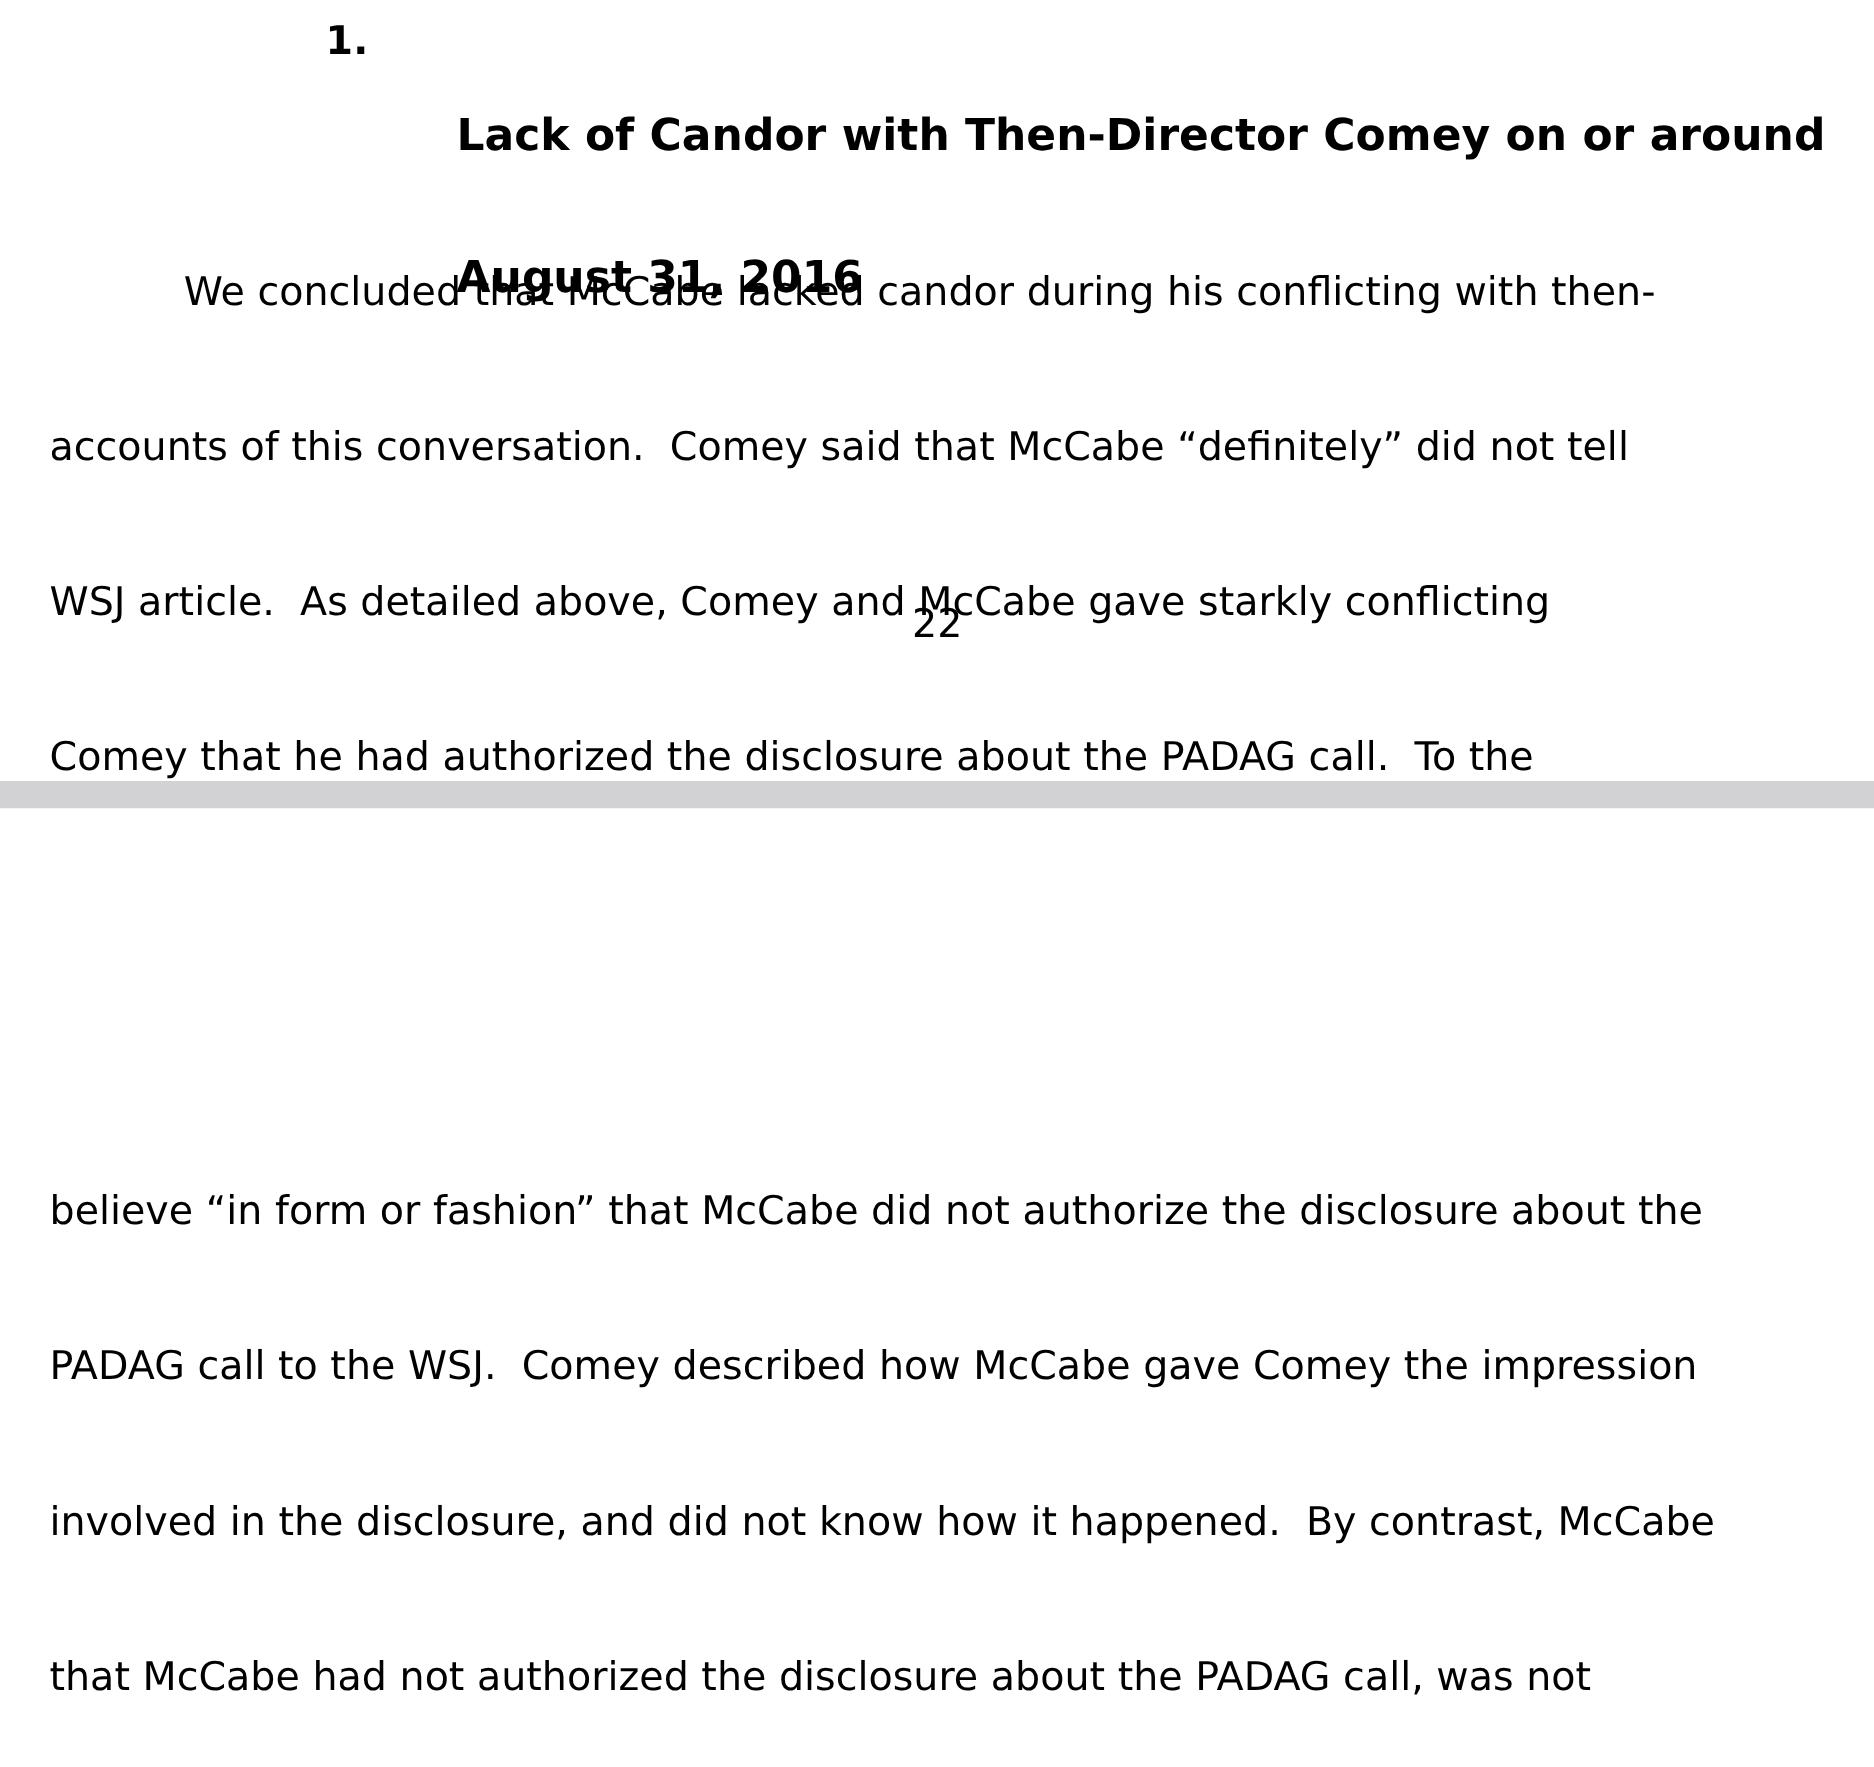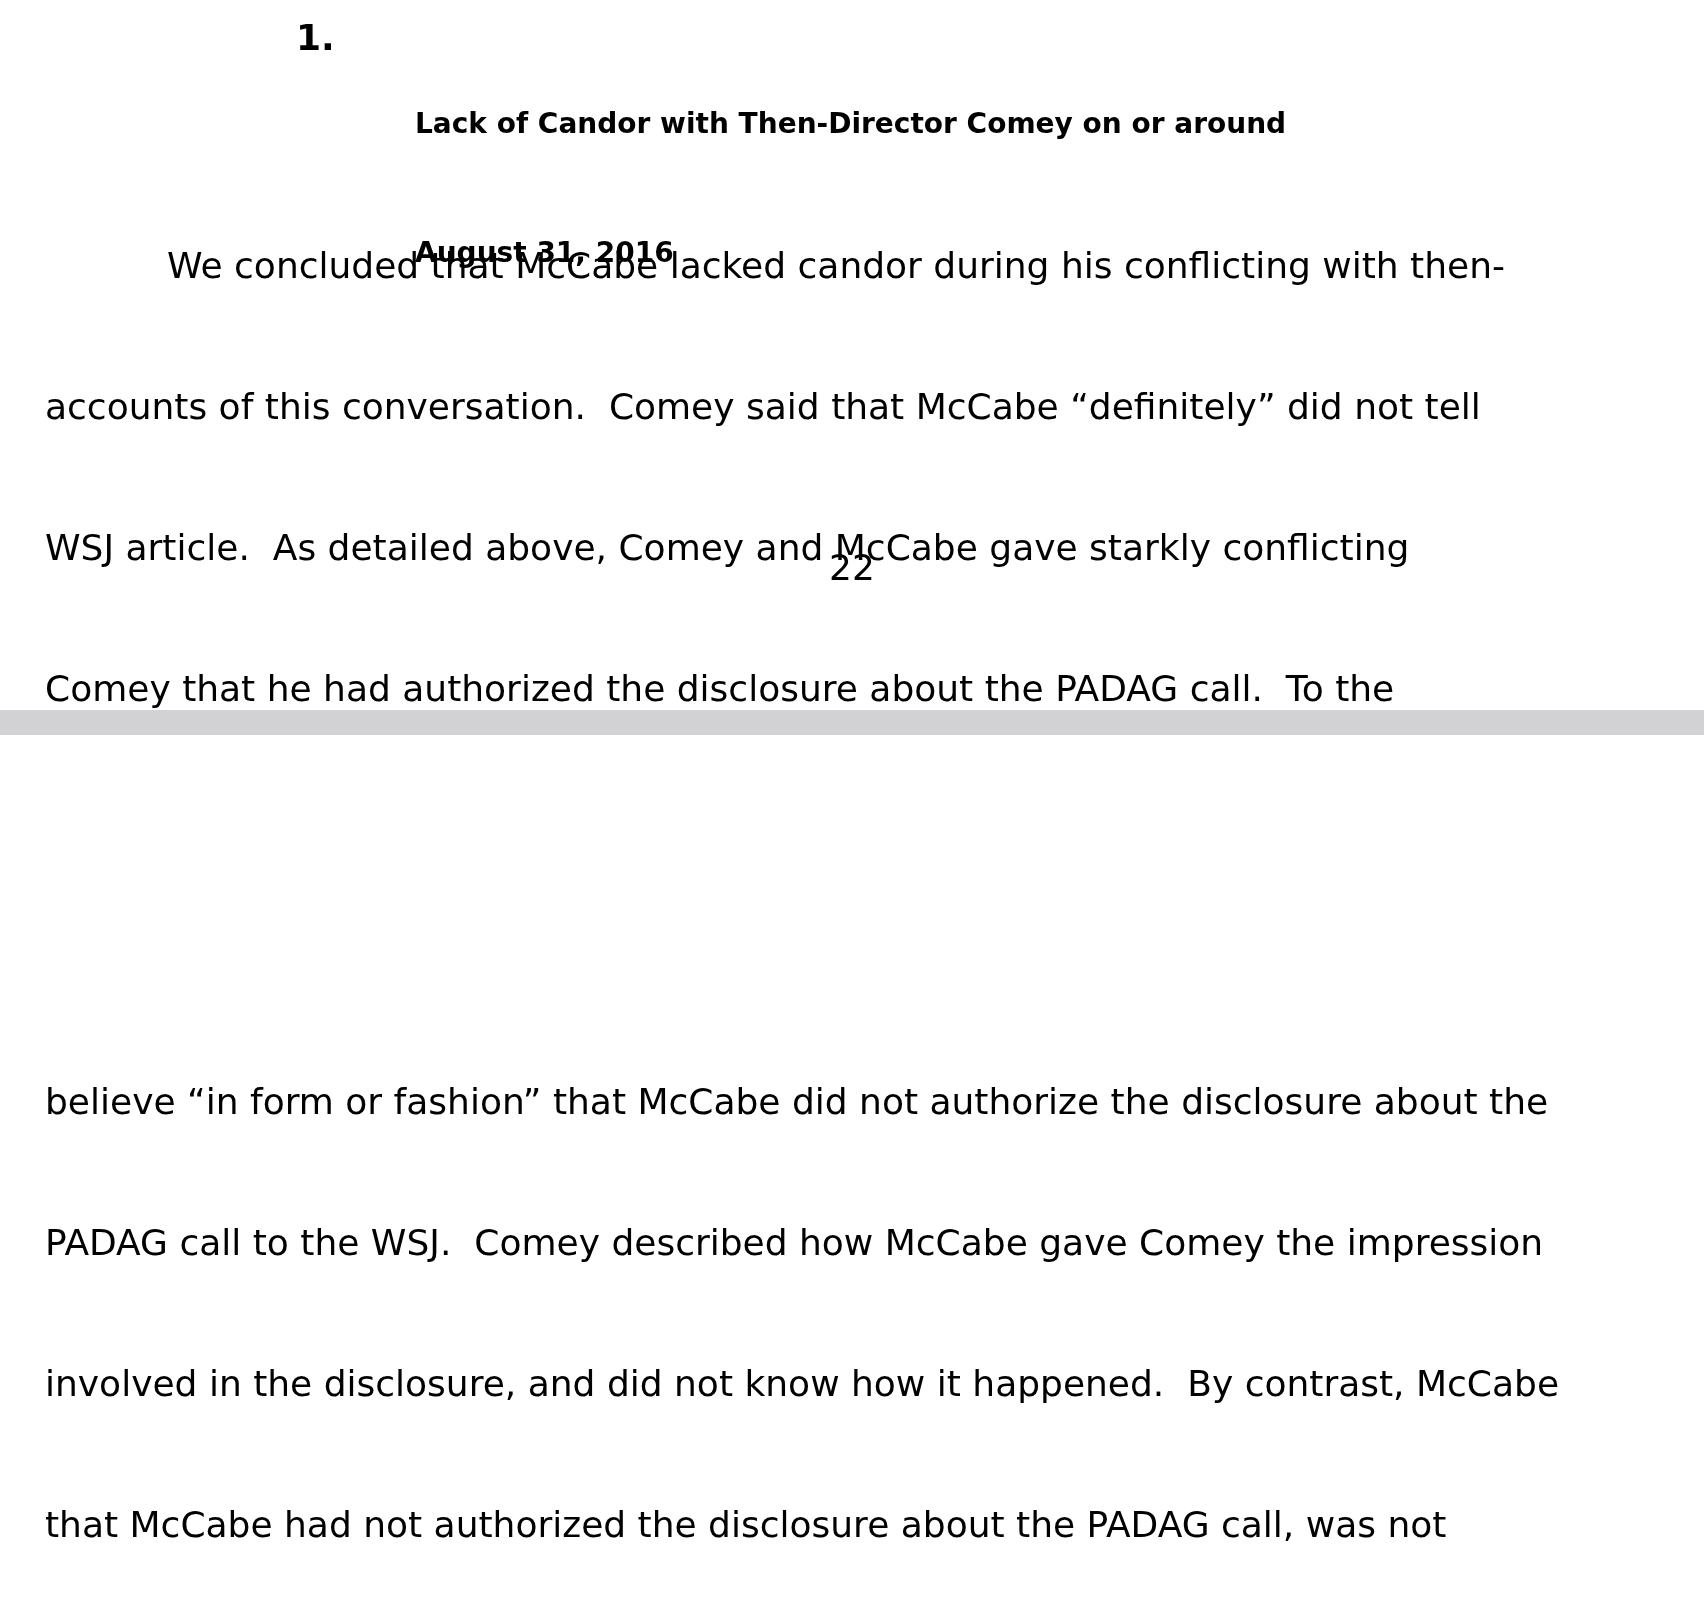--- a/index.html
+++ b/index.html
@@ -23,21 +23,21 @@
     width: 1704px; height: 25px;
     background: #d2d2d4;
   }
   .heading-num {
     position: absolute; top: 16px; left: 296px;
     font-weight: bold; font-size: 36px; line-height: 43px;
     white-space: pre;
   }
   .heading-text {
     position: absolute; top: 16px; left: 415px;
-    font-weight: bold; font-size: 28px; line-height: 43px;
+    font-weight: bold; font-size: 40px; line-height: 43px;
     white-space: pre;
   }
   .para {
     font-size: 36px; line-height: 47px;
     white-space: pre;
   }
   #para-upper { position: absolute; top: 148px; left: 45px; }
   #lower-text { position: absolute; top: 249px; left: 45px; }
   .line { display: block; }
   .line.indent { padding-left: 122px; }

